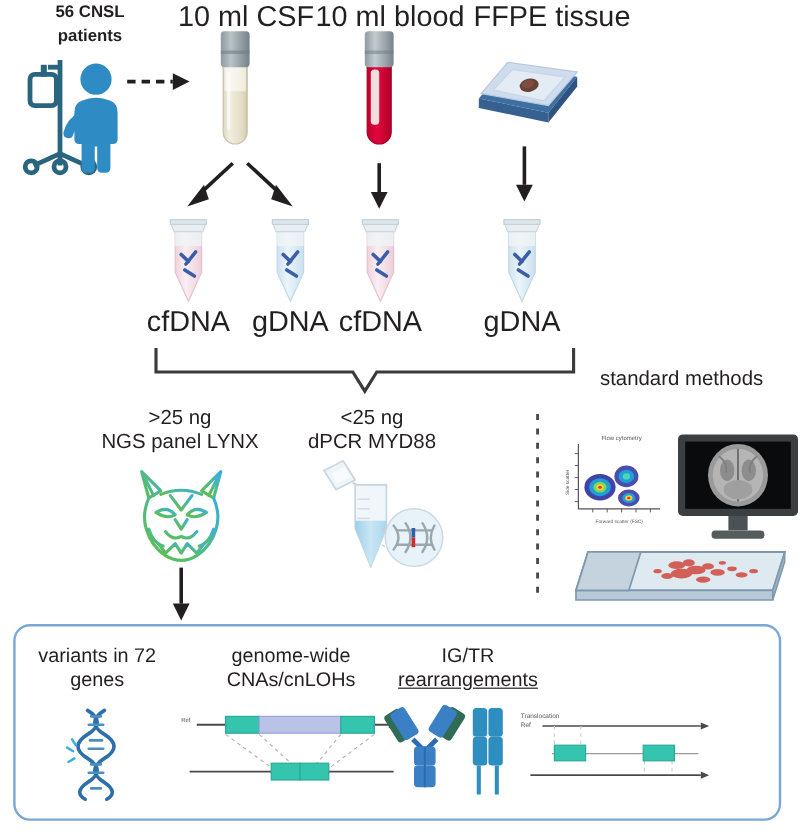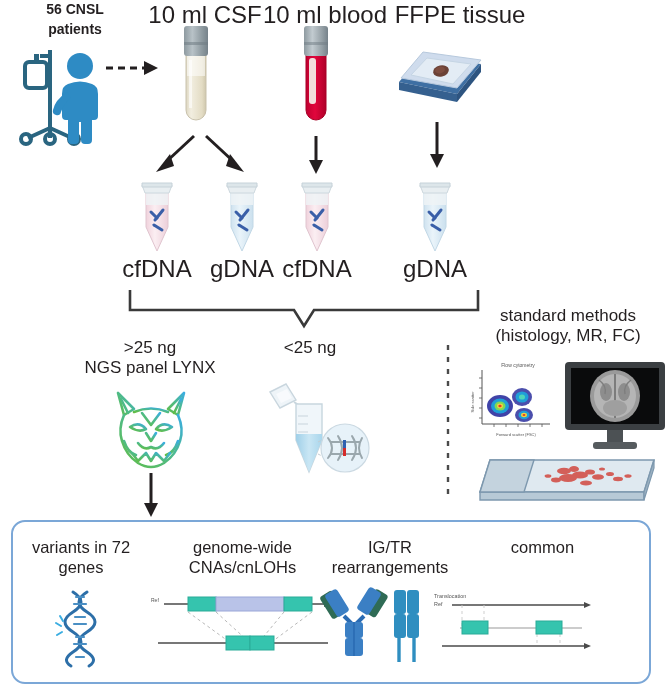--- a/index.html
+++ b/index.html
@@ -211,20 +211,21 @@
   <div class="abs" style="left:126px;top:288px;">
     <svg width="356" height="46" viewBox="0 0 356 46">
       <path d="M4 2 V22 H168 L178 38 L188 22 H352 V2" stroke="#3a3a3a" stroke-width="2.6" fill="none" stroke-linejoin="miter" stroke-linecap="butt"></path>
     </svg>
   </div>
 
   <div class="lbl t-mid" style="left:70px;top:338px;width:160px;">&gt;25 ng</div>
   <div class="lbl t-mid" style="left:70px;top:358px;width:160px;">NGS panel LYNX</div>
 
   <div class="lbl t-mid" style="left:230px;top:338px;width:160px;">&lt;25 ng</div>
+  <div class="lbl t-mid" style="left:230px;top:358px;width:160px;">dPCR MYD88</div>
 
   <div class="abs" style="left:108px;top:385px;">
     <svg width="86" height="90" viewBox="0 0 86 90">
       <defs>
         <linearGradient id="lynxg" x1="0" y1="1" x2="1" y2="0">
           <stop offset="0" stop-color="#62bd45"></stop>
           <stop offset="0.5" stop-color="#4fbb86"></stop>
           <stop offset="1" stop-color="#3aade1"></stop>
         </linearGradient>
       </defs>
@@ -300,21 +301,20 @@
     </svg>
   </div>
 
   <div class="abs" style="left:444px;top:345px;">
     <svg width="8" height="150" viewBox="0 0 8 150">
       <path d="M4 0 V150" stroke="#4a4a4a" stroke-width="2.4" fill="none" stroke-dasharray="5 7"></path>
     </svg>
   </div>
 
   <div class="lbl t-mid" style="left:470px;top:306px;width:196px;">standard methods</div>
-  <div class="lbl t-mid" style="left:470px;top:326px;width:196px;">(histology, MR, FC)</div>
 
   <div class="abs" style="left:466px;top:358px;">
     <svg width="88" height="82" viewBox="0 0 88 82">
       <rect x="0" y="0" width="88" height="82" fill="#ffffff"></rect>
       <text x="52" y="9" font-size="5" fill="#555" text-anchor="middle" font-family="Liberation Sans, sans-serif">Flow cytometry</text>
       <path d="M16 12 V66 H84" stroke="#555" stroke-width="1" fill="none"></path>
       <g stroke="#555" stroke-width="0.8">
         <path d="M16 20 h-3"></path>
           <path d="M16 30 h-3"></path>
           <path d="M16 40 h-3"></path>
@@ -395,23 +395,22 @@
 
   <div class="abs" style="left:11px;top:520px;width:636px;height:160px;border:2px solid #7ba7d7;border-radius:14px;background:#ffffff;"></div>
 
   <div class="lbl t-box" style="left:16px;top:538px;width:130px;">variants in 72</div>
   <div class="lbl t-box" style="left:16px;top:558px;width:130px;">genes</div>
 
   <div class="lbl t-box" style="left:155px;top:538px;width:175px;">genome-wide</div>
   <div class="lbl t-box" style="left:155px;top:558px;width:175px;">CNAs/cnLOHs</div>
 
   <div class="lbl t-box" style="left:315px;top:538px;width:150px;">IG/TR</div>
-  <div class="lbl t-box" style="left:315px;top:558px;width:150px;">rearrangements</div>
-
-  <div class="lbl t-box" style="left:455px;top:538px;width:175px;">common</div>
+  <div class="lbl t-box" style="left:315px;top:558px;width:150px;text-decoration:underline;">rearrangements</div>
+
 
   <div class="abs" style="left:55px;top:590px;">
     <svg width="50" height="78" viewBox="0 0 50 78">
       <g stroke="#2d6fa8" stroke-width="3" fill="none" stroke-linecap="round">
         <path d="M18 2 Q34 12 18 22 Q2 32 18 42 Q34 52 18 62 Q6 70 16 76"></path>
         <path d="M32 2 Q16 12 32 22 Q48 32 32 42 Q16 52 32 62 Q44 70 34 76"></path>
       </g>
       <g stroke="#4a8fc4" stroke-width="2.2" stroke-linecap="round">
         <path d="M21 7 H29"></path>
           <path d="M19 14 H31"></path>

